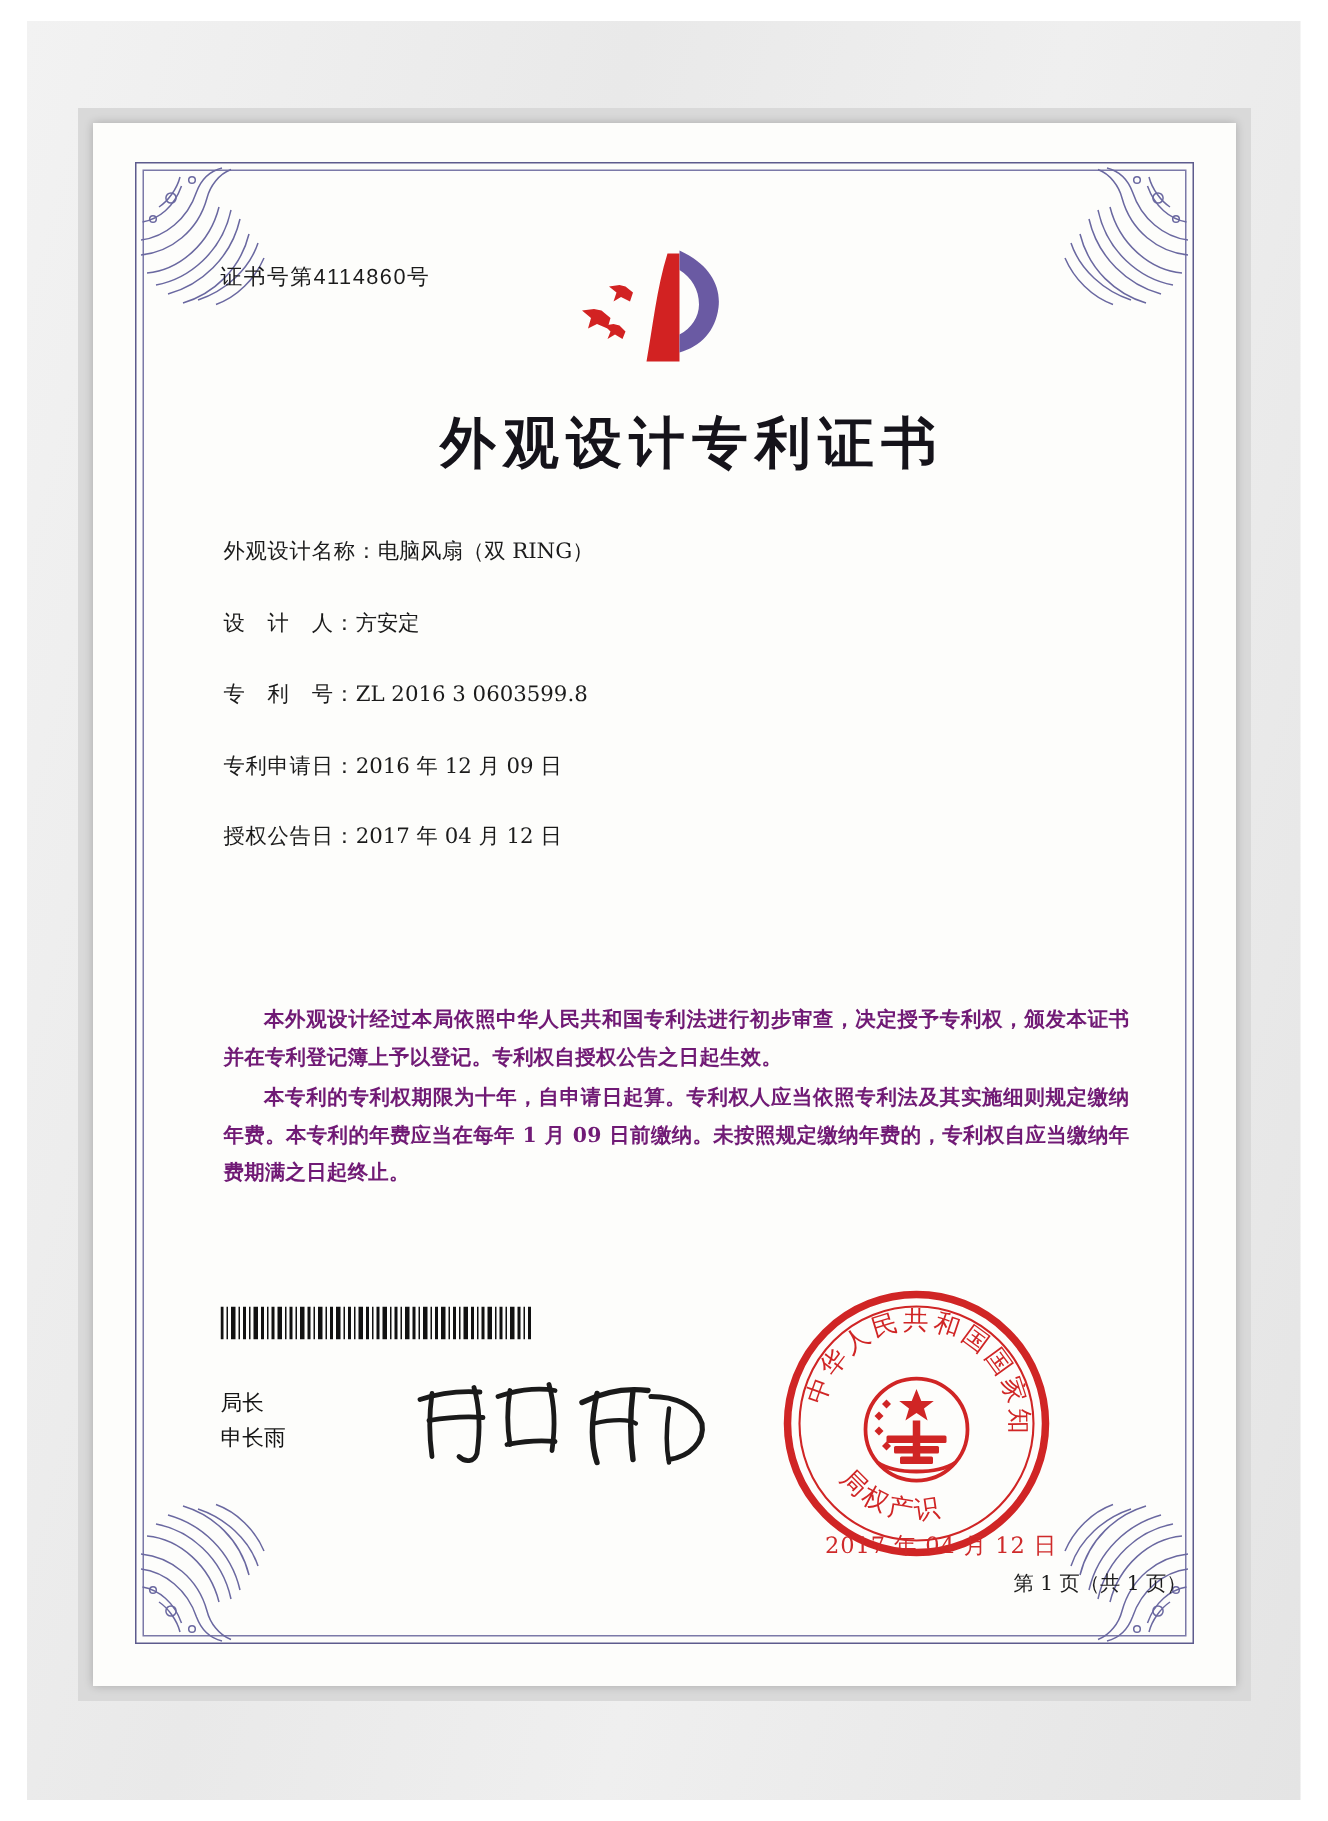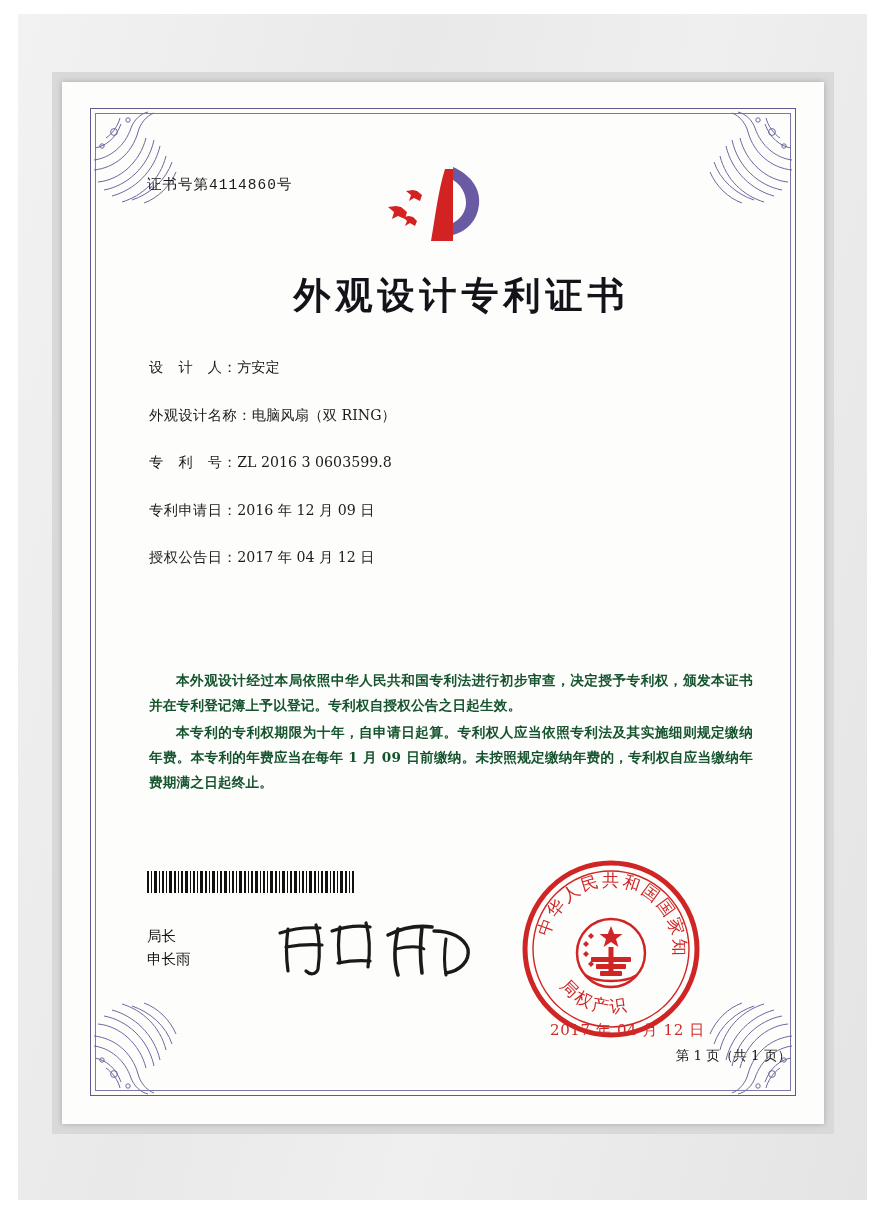--- a/index.html
+++ b/index.html
@@ -78,21 +78,21 @@
     left: 33px; top: 31px;
     width: 696px; height: 978px;
   }
 
   .cert-no {
     position: absolute;
     left: 52px; top: 62px;
     font-size: 14.5px;
     letter-spacing: 1px;
     color: #1b1b1b;
-    font-family: Liberation Mono, monospace;
+    font-family: Liberation Sans, sans-serif;
   }
 
   
   .logo {
     position: absolute;
     left: 50%;
     top: 48px;
     transform: translateX(-50%);
     width: 120px;
     height: 96px;
@@ -134,21 +134,21 @@
   }
   .field .lbl { letter-spacing: 0.5px; }
 
   .paras {
     position: absolute;
     left: 54px;
     top: 555px;
     width: 604px;
     font-size: 13.6px;
     line-height: 25px;
-    color: #14532d;
+    color: #701a75;
     font-family: "DejaVu Serif", serif;
     font-weight: bold;
   }
   .paras p {
     margin: 0 0 2px 0;
     text-indent: 27px;
     text-align: justify;
     letter-spacing: 0.2px;
   }
 
@@ -309,24 +309,24 @@
           <path d="M62 8 L70 8 L70 80 L48 80 C52 58 55 30 62 8 Z" fill="#d22222"></path>
           <path d="M70 6 C88 14 98 28 96 44 C94 60 84 70 70 74 L70 62 C78 58 83 50 83 42 C83 32 78 24 70 19 Z" fill="#6a5aa3"></path>
         </svg>
       </div>
 
 
       <div class="title">外观设计专利证书</div>
 
       <div class="fields">
         <div class="field">
-          <span class="lbl">设　计　人：</span><span class="val">方安定</span>
+          <span class="lbl">外观设计名称：</span><span class="val">电脑风扇（双 RING）</span>
         </div>
         <div class="field">
-          <span class="lbl">外观设计名称：</span><span class="val">电脑风扇（双 RING）</span>
+          <span class="lbl">设　计　人：</span><span class="val">方安定</span>
         </div>
         <div class="field">
           <span class="lbl">专　利　号：</span><span class="val">ZL 2016 3 0603599.8</span>
         </div>
         <div class="field">
           <span class="lbl">专利申请日：</span><span class="val">2016 年 12 月 09 日</span>
         </div>
         <div class="field">
           <span class="lbl">授权公告日：</span><span class="val">2017 年 04 月 12 日</span>
         </div>

